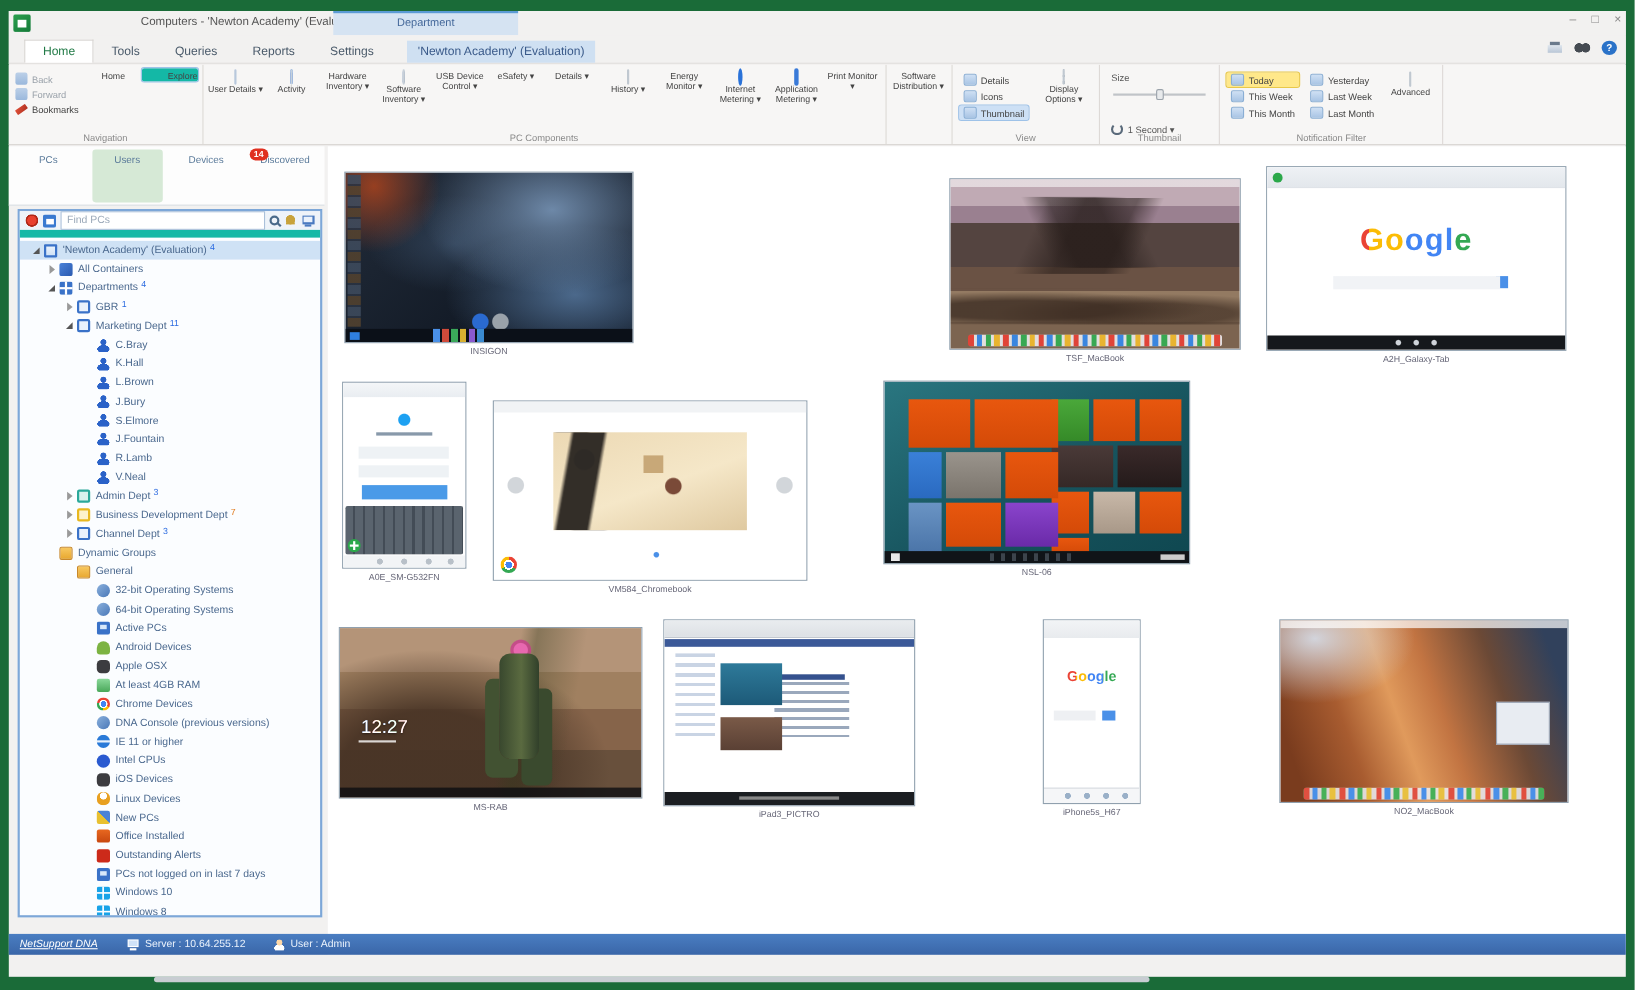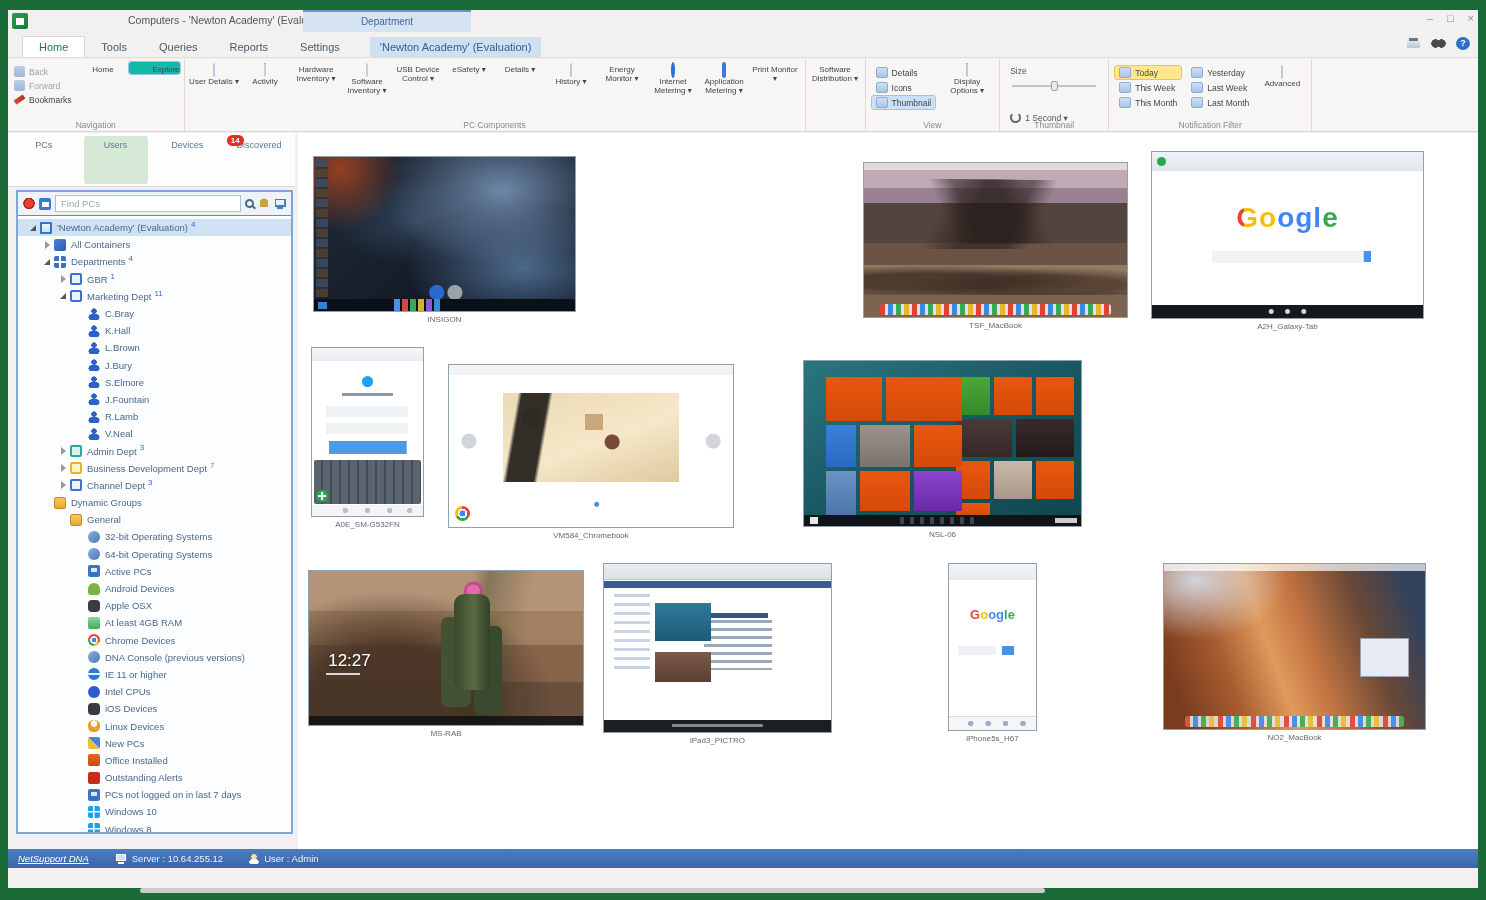--- a/index.html
+++ b/index.html
@@ -75,21 +75,21 @@
   .stab { width:64px; height:48px; text-align:center; padding-top:4px; font-size:9px; color:#5a7a9a; border-radius:3px; cursor:pointer; position:relative; }
   .stab.sel { background:#d6e9d6; }
   .stab .sic { position:relative; width:22px; height:18px; margin:2px auto 3px; }
   .s-pcs { background:linear-gradient(#d8e8fa,#d8e8fa) 50% 30%/16px 10px no-repeat,linear-gradient(#3a72c8,#3a72c8) 50% 30%/20px 14px no-repeat,linear-gradient(#3a72c8,#3a72c8) 50% 95%/10px 3px no-repeat; }
   .s-users { background:radial-gradient(circle at 35% 28%,#7a4ac8 0 4px,transparent 4.5px),radial-gradient(ellipse 8px 7px at 35% 75%,#7a4ac8 0 90%,transparent 95%),radial-gradient(circle at 68% 35%,#3a72c8 0 4px,transparent 4.5px),radial-gradient(ellipse 8px 7px at 68% 82%,#3a72c8 0 90%,transparent 95%); }
   .s-dev { background:linear-gradient(#dfe6ee,#b9c6d6) 50% 62%/18px 9px no-repeat,linear-gradient(#5a7a9c,#5a7a9c) 50% 18%/12px 6px no-repeat,linear-gradient(#3a72c8,#3a72c8) 50% 95%/8px 3px no-repeat; }
   .s-disc { background:linear-gradient(#bfe8c8,#8ed09e) 50% 30%/16px 10px no-repeat,linear-gradient(#4a8ac8,#4a8ac8) 50% 30%/20px 14px no-repeat,linear-gradient(#4a8ac8,#4a8ac8) 50% 95%/10px 3px no-repeat; }
   .badge { position:absolute; top:-5px; right:-7px; background:#e03020; color:#fff; font-size:8px; font-weight:bold; border-radius:8px; padding:1px 4px; }
 
   .treepanel { position:absolute; left:8px; top:180px; width:277px; bottom:54px; background:#fbfdff; border:2px solid #7da7d8; }
-  .searchrow { height:24px; background:#eef3f9; border-bottom:1px solid #14b8a6; display:flex; align-items:center; gap:4px; padding:0 5px; }
+  .searchrow { height:24px; background:#eef3f9; border-bottom:7px solid #14b8a6; display:flex; align-items:center; gap:4px; padding:0 5px; }
   .sri { width:12px; height:12px; flex:none; }
   .sri-alert { background:radial-gradient(circle at 50% 45%,#e8402e 0 4px,#b02818 4.5px 5.5px,transparent 6px); }
   .sri-cal { background:linear-gradient(#fff,#fff) 50% 60%/7px 5px no-repeat,#3a7ad0; border-radius:2px; }
   .find { flex:1; height:17px; border:1px solid #aac0da; font-size:9.5px; padding:0 5px; color:#333; min-width:0; }
   .find::placeholder { color:#9aa8b8; }
   .sri-search { border:2px solid #4a6a8a; border-radius:50%; width:9px; height:9px; position:relative; }
   .sri-search::after { content:""; position:absolute; width:5px; height:2px; background:#4a6a8a; transform:rotate(45deg); right:-4px; bottom:-2px; }
   .sri-bell { background:radial-gradient(circle at 50% 40%,#c8a23a 0 4px,transparent 4.5px),linear-gradient(#c8a23a,#c8a23a) 50% 78%/8px 2px no-repeat; }
   .sri-mon { background:linear-gradient(#eaf2fc,#eaf2fc) 50% 30%/8px 5px no-repeat,linear-gradient(#4a7ac0,#4a7ac0) 50% 32%/11px 8px no-repeat,linear-gradient(#4a7ac0,#4a7ac0) 50% 90%/6px 2px no-repeat; }
 
@@ -140,21 +140,21 @@
   .st-dot { display:block; position:absolute; left:5px; top:5px; width:9px; height:9px; border-radius:50%; background:#2ba84a; z-index:3; }
   .st-plus { display:block; position:absolute; left:4px; bottom:14px; width:12px; height:12px; border-radius:50%; background:linear-gradient(#fff,#fff) 50% 50%/8px 2px no-repeat,linear-gradient(#fff,#fff) 50% 50%/2px 8px no-repeat,#2ba84a; z-index:3; }
   .gtext { background:linear-gradient(90deg,#4285f4 0 18%,#ea4335 18% 34%,#fbbc05 34% 46%,#4285f4 46% 62%,#34a853 62% 80%,#ea4335 80%); -webkit-background-clip:text; background-clip:text; color:transparent; }
 
   .p1 { left:15px; top:23px; width:263px; } .p1 .shot { height:156px; }
   .p2 { left:285px; top:20px; width:265px; } .p2 .shot { height:161px; }
   .p3 { left:565px; top:29px; width:265px; } .p3 .shot { height:156px; }
   .p4 { left:853px; top:18px; width:273px; } .p4 .shot { height:168px; }
   .p5 { left:13px; top:214px; width:113px; } .p5 .shot { height:170px; }
   .p6 { left:150px; top:231px; width:286px; } .p6 .shot { height:164px; }
-  .p7 { left:505px; top:227px; width:279px; } .p7 .shot { height:167px; }
+  .p7 { left:505px; top:213px; width:279px; } .p7 .shot { height:167px; }
   .p8 { left:858px; top:227px; width:268px; } .p8 .shot { height:166px; }
   .p9 { left:10px; top:437px; width:276px; } .p9 .shot { height:156px; }
   .p10 { left:305px; top:430px; width:229px; } .p10 .shot { height:170px; }
   .p11 { left:650px; top:430px; width:89px; } .p11 .shot { height:168px; }
   .p12 { left:865px; top:430px; width:263px; } .p12 .shot { height:167px; }
 
   .a1 { background:radial-gradient(circle at 47% 88%,#2a6ad0 0 7px,transparent 8px),radial-gradient(circle at 54% 88%,#9aa2aa 0 7px,transparent 8px),radial-gradient(circle at 10% 8%,rgba(190,70,25,.75),transparent 22%),radial-gradient(ellipse at 72% 22%,rgba(125,155,190,.85),transparent 45%),radial-gradient(ellipse at 80% 72%,rgba(90,125,165,.8),transparent 40%),radial-gradient(ellipse at 38% 42%,rgba(70,95,125,.5),transparent 35%),linear-gradient(135deg,#222c3a,#141c28 55%,#0d1420); }
   .a1::before { content:""; position:absolute; left:2px; top:2px; bottom:14px; width:12px; opacity:.9; background:repeating-linear-gradient(180deg,#3d4a5c 0 8px,#2a3342 8px 10px,#51412f 10px 18px,#2a3342 18px 20px); }
   .a1::after { content:""; position:absolute; left:0; right:0; bottom:0; height:12px; background:linear-gradient(#2f7fe0,#2f7fe0) 4px 50%/9px 7px no-repeat,linear-gradient(90deg,transparent 0 80px,#4a90e8 80px 86px,#0b1018 86px 88px,#d04a3a 88px 94px,#0b1018 94px 96px,#3aa85a 96px 102px,#0b1018 102px 104px,#d8b030 104px 110px,#0b1018 110px 112px,#8a5ad0 112px 118px,#0b1018 118px 120px,#3a8ad0 120px 126px,transparent 126px),#0b1018; }
 

